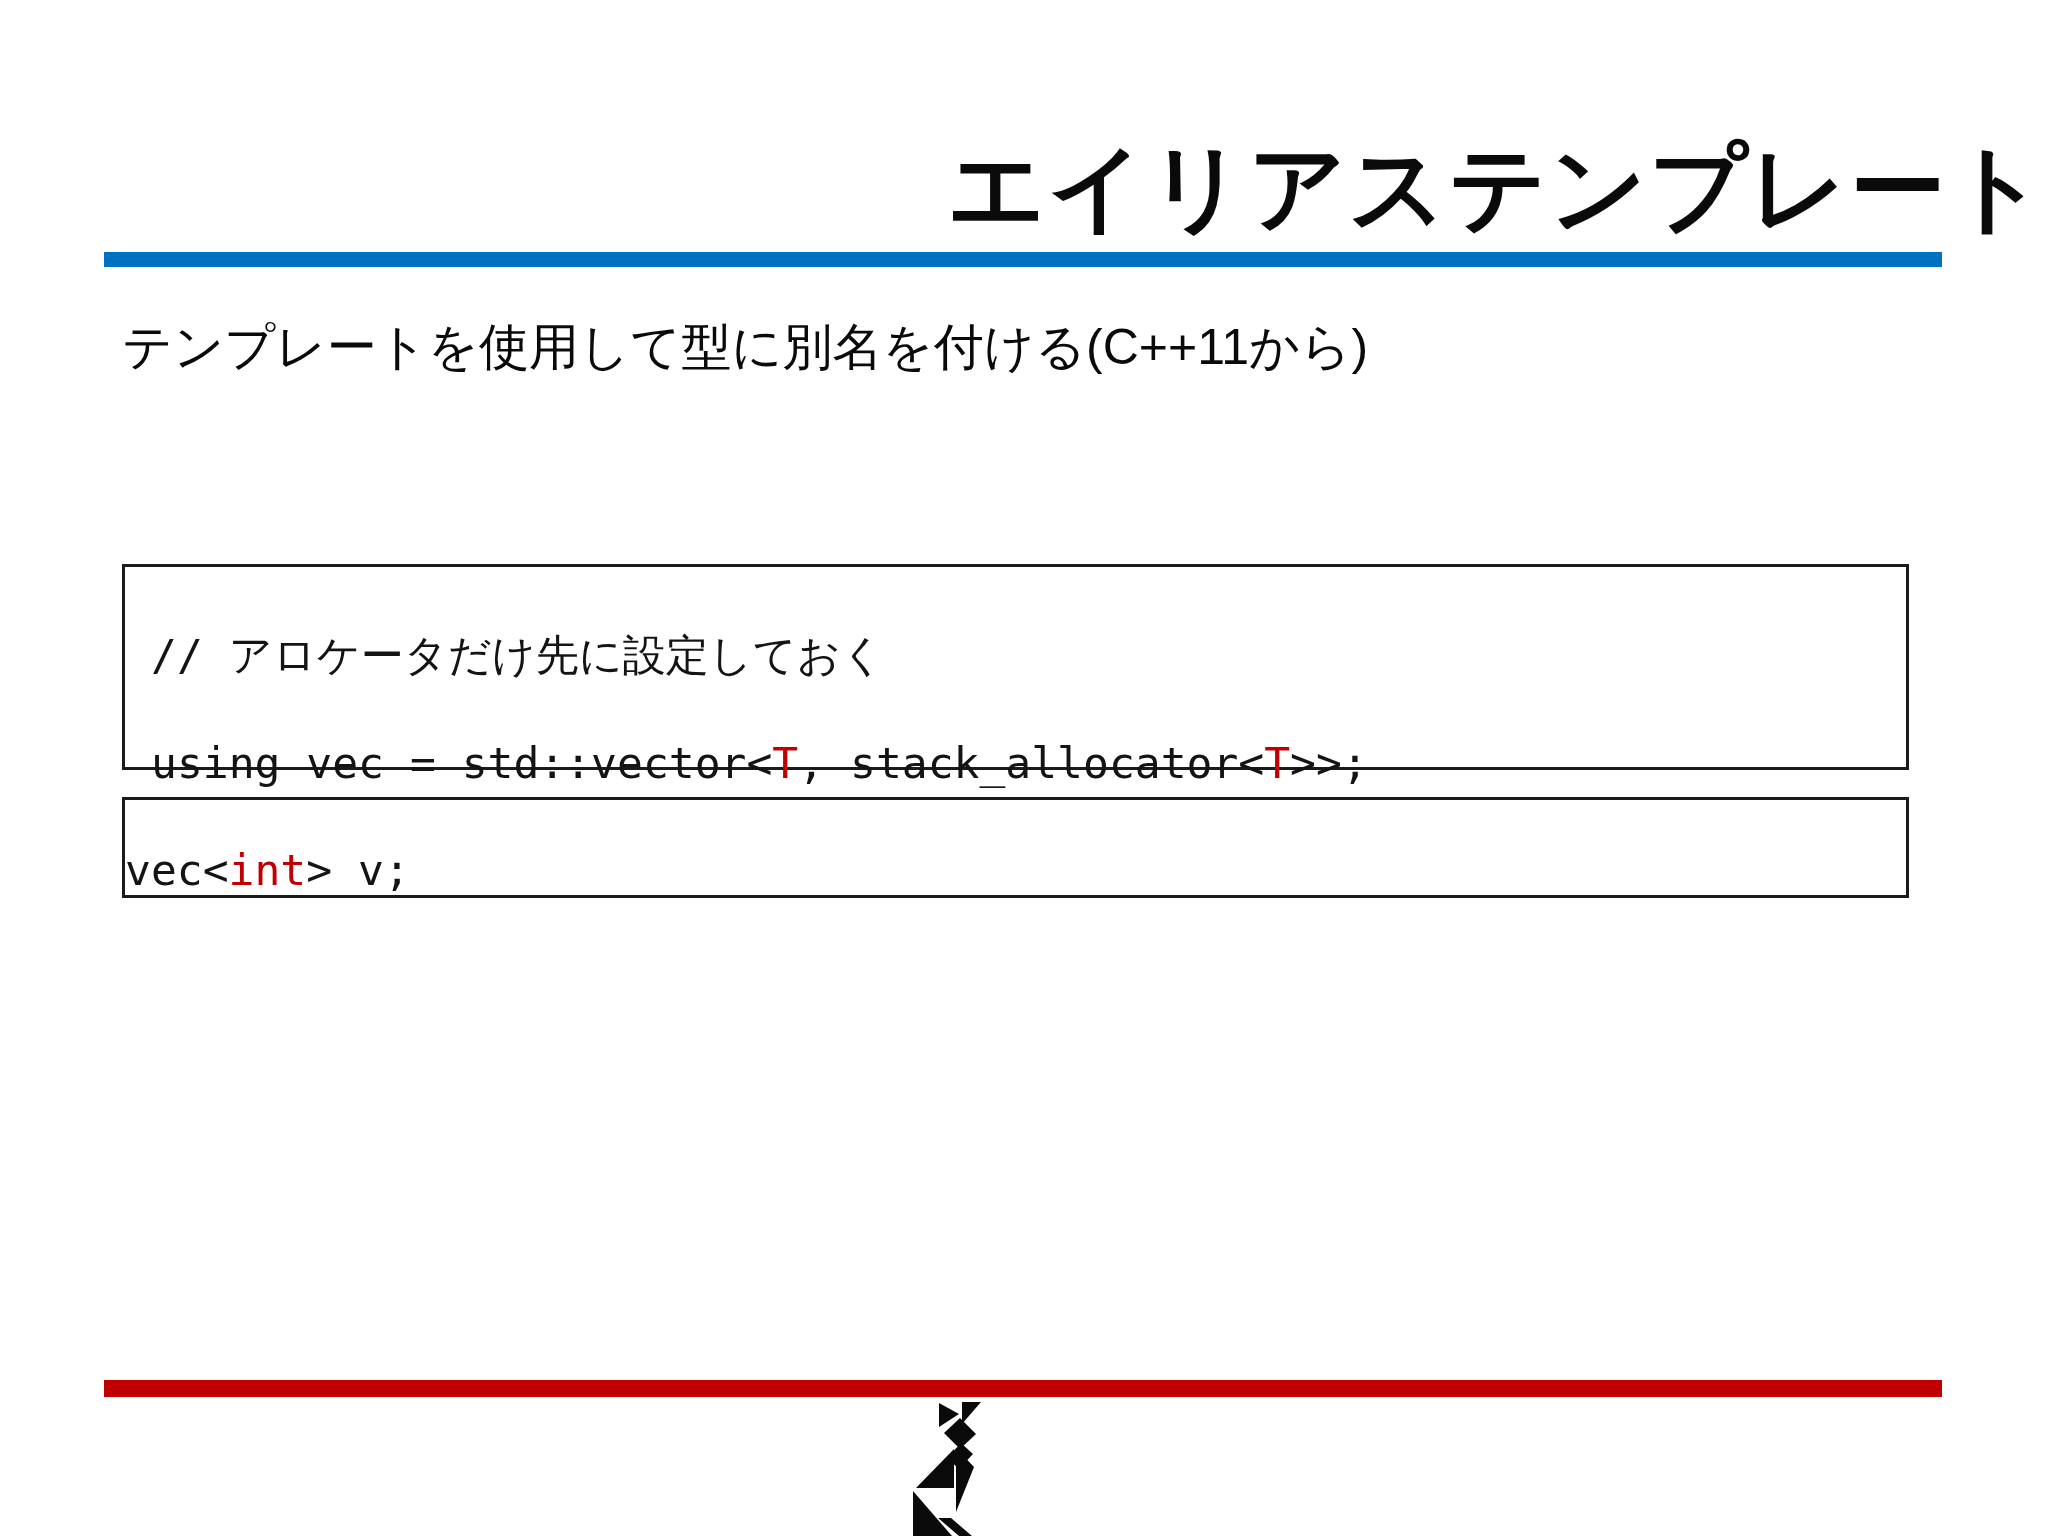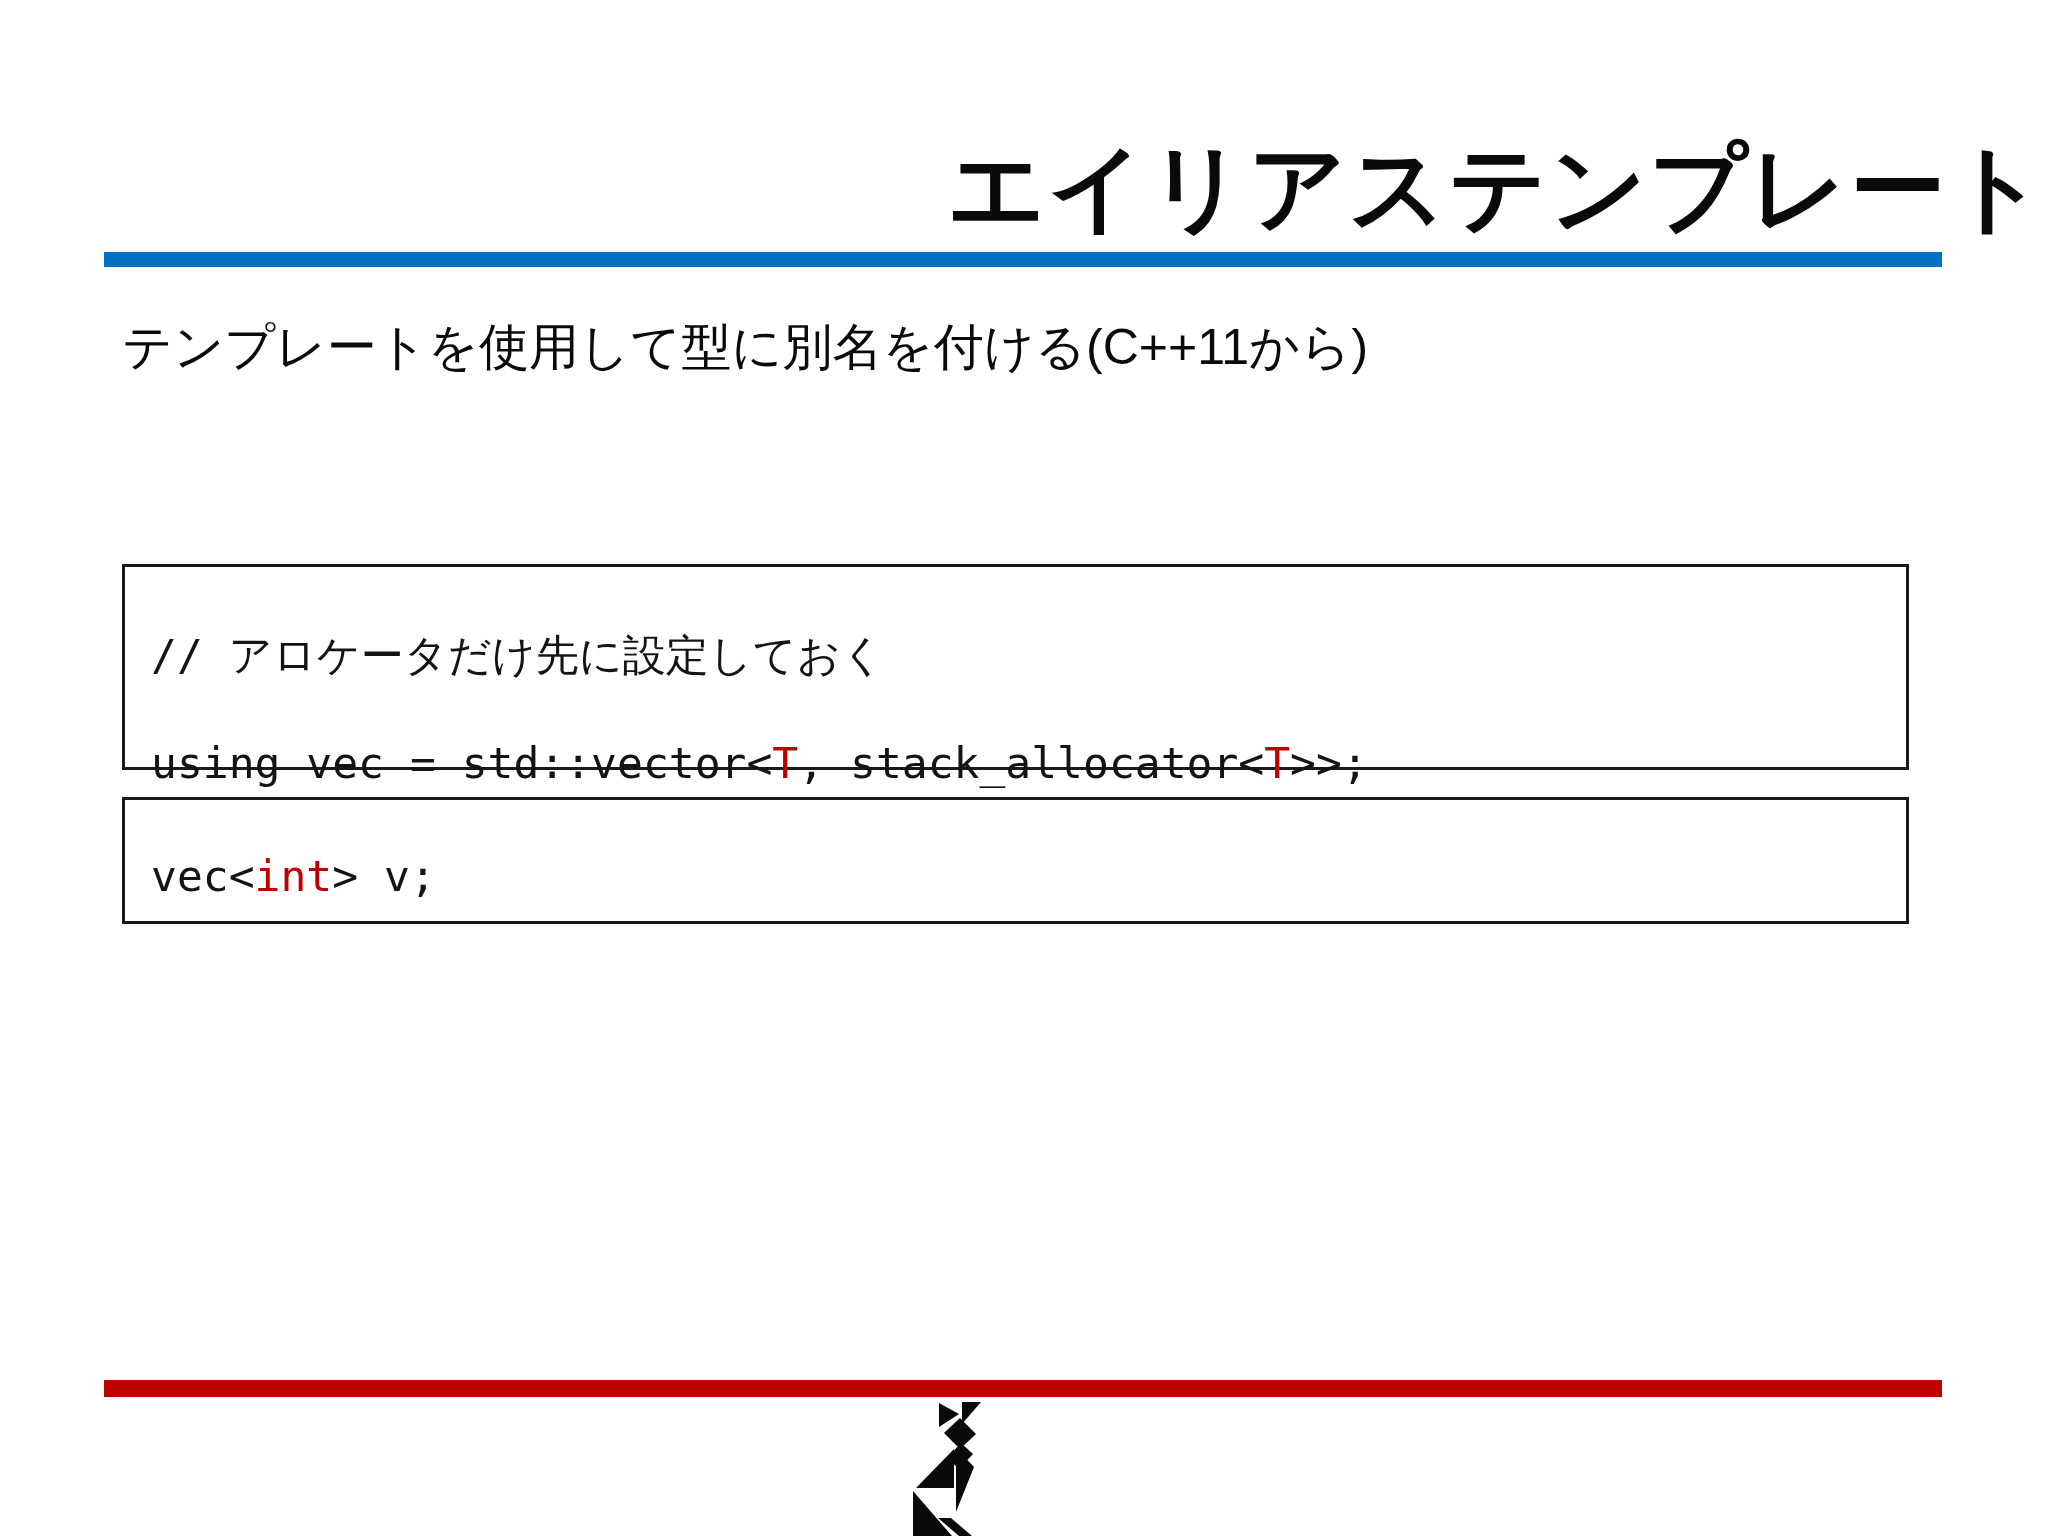--- a/index.html
+++ b/index.html
@@ -63,23 +63,23 @@
     font-size: 43px;
     color: #141414;
   }
   .code-box-1 {
     top: 564px;
     height: 206px;
     padding: 12px 0 0 26px;
   }
   .code-box-2 {
     top: 797px;
-    height: 127px;
+    height: 101px;
     display: flex;
-    padding-left: 26px;
+    align-items: center;
   }
   .code-line {
     line-height: 64px;
     white-space: pre;
     margin-top: 44px;
   }
   .note {
     position: absolute;
     left: 122px;
     top: 1272px;

